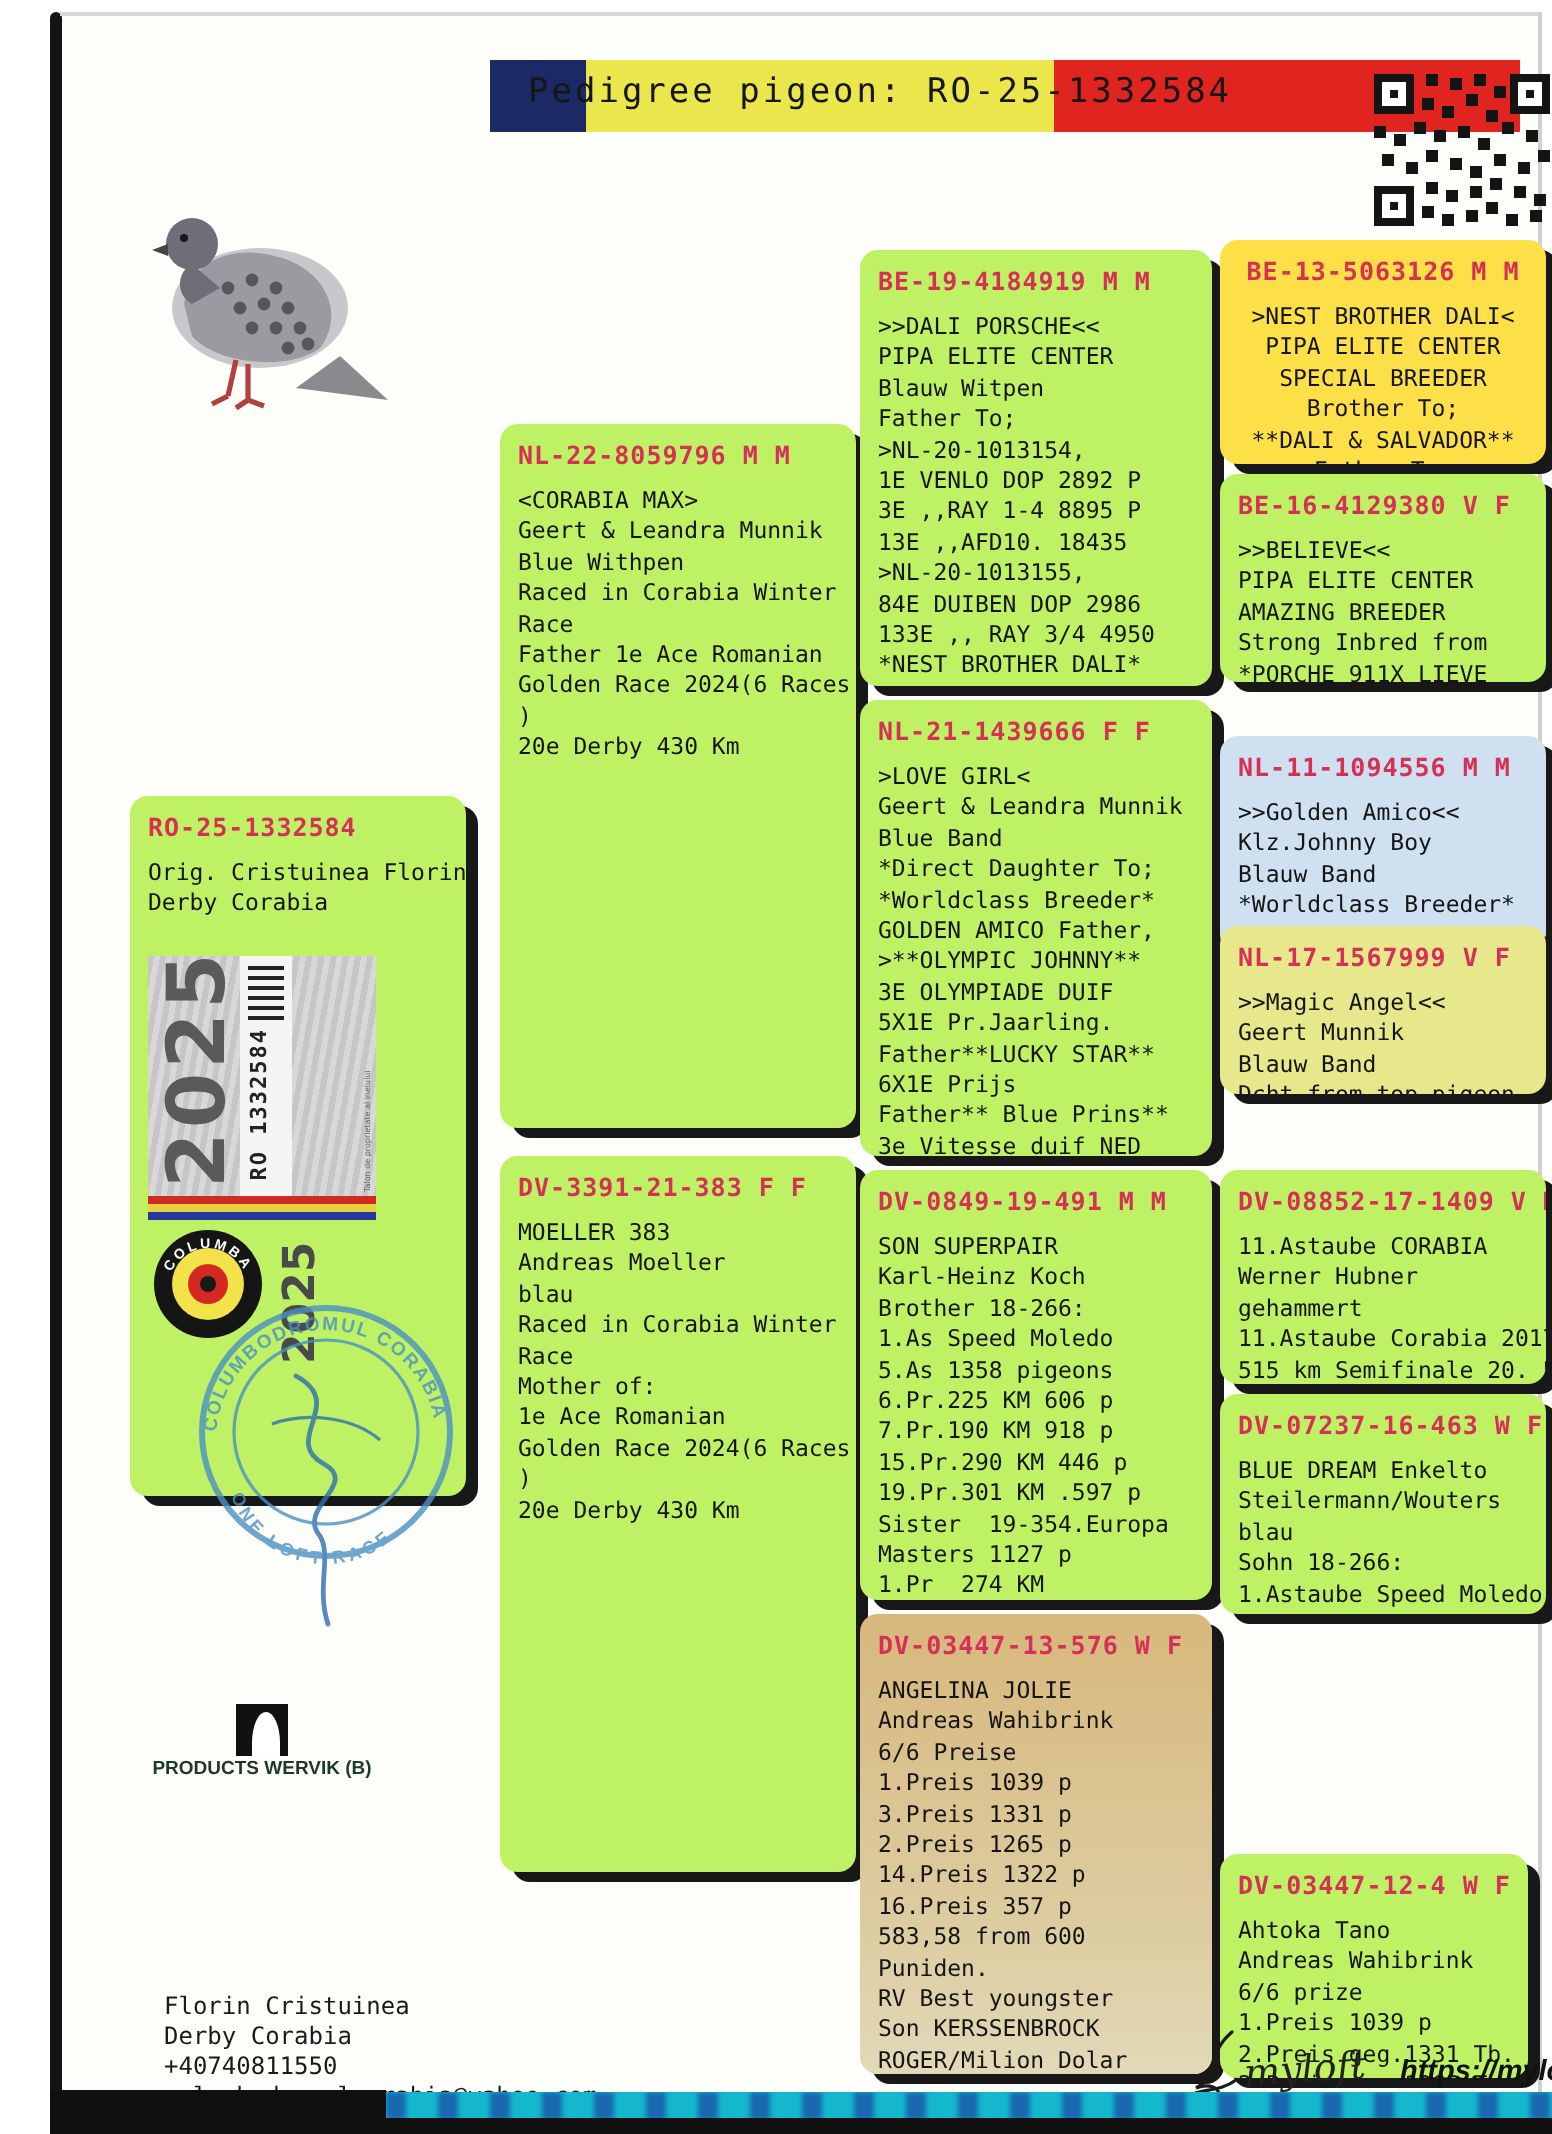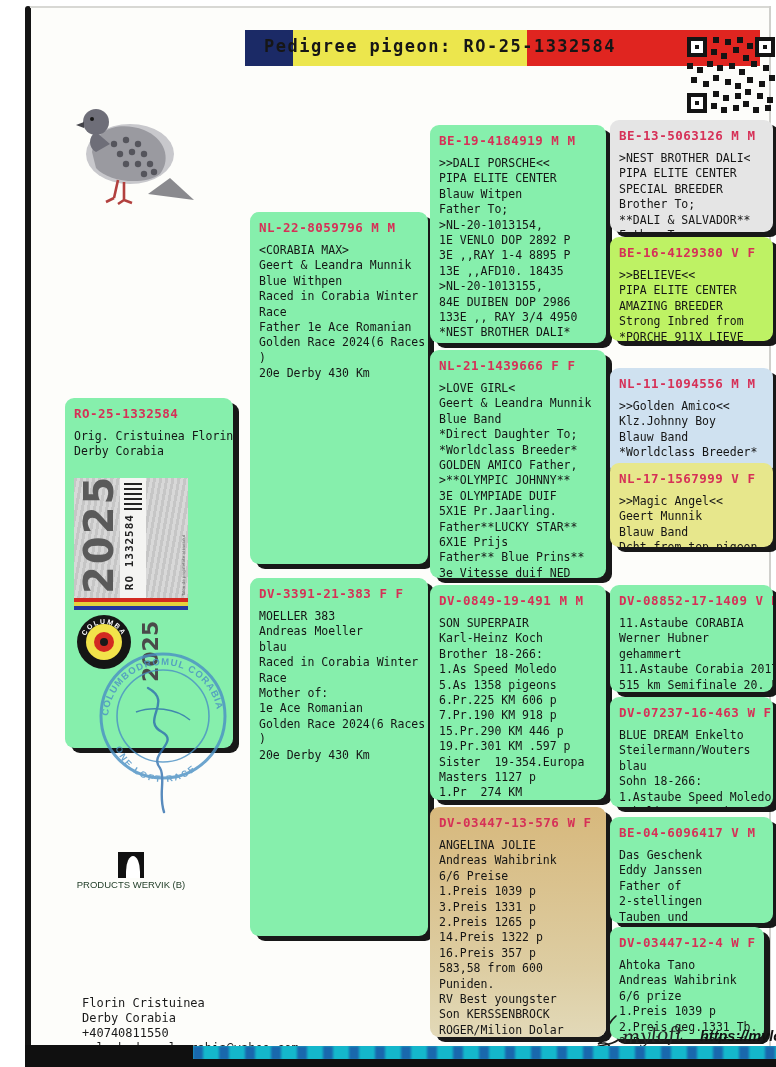--- a/index.html
+++ b/index.html
@@ -8,29 +8,29 @@
   .paper{position:absolute;left:30px;top:6px;width:741px;height:1050px;background:#fdfdfa;}
   .scan-edge-left{position:absolute;left:25px;top:6px;width:6px;height:1046px;background:#141414;border-radius:3px;}
   .scan-edge-top{position:absolute;left:30px;top:6px;width:741px;height:2px;background:#d8d8d4;}
   .scan-edge-right{position:absolute;left:769px;top:6px;width:2px;height:1046px;background:#d0d0cc;}
 
   
   .flagbar{position:absolute;top:30px;height:36px;}
   .flag-blue{left:245px;width:48px;background:#1b2a66;}
   .flag-yellow{left:293px;width:234px;background:#ece64d;}
   .flag-red{left:527px;width:233px;background:#e02520;}
-  .title{position:absolute;left:264px;top:36px;font-size:17px;font-weight:bold;color:#161616;
+  .title{position:absolute;left:264px;top:36px;font-size:17px;font-weight:normal;color:#161616;
          letter-spacing:1.5px;white-space:nowrap;}
 
   
-  .pbox{position:absolute;background:#86efac;border-radius:9px;box-shadow:6px 5px 0 0 #181818;
+  .pbox{position:absolute;background:#bef264;border-radius:9px;box-shadow:6px 5px 0 0 #181818;
         padding:8px 9px;box-sizing:border-box;overflow:hidden;}
   .phead{font-size:12.5px;font-weight:bold;color:#d63057;letter-spacing:.5px;margin-bottom:8px;white-space:pre;}
   .plines{font-size:11.5px;line-height:15.4px;color:#151515;white-space:pre;}
-  .bg-teal{background:#e5e5e5;}
+  .bg-teal{background:#fde047;text-align:center;}
   .bg-green{background:#bef264;}
   .bg-blue{background:#cfe1f0;}
   .bg-yellow{background:#e7e78c;}
   .bg-tan{background:linear-gradient(180deg,#d7b87c 0%,#ddcda2 70%,#e2d9b8 100%);}
 
   .connector{position:absolute;border-color:#dcb4b4;border-style:solid;border-width:0;}
 
   
   .sticker{position:absolute;left:74px;top:478px;width:114px;height:120px;
            background:repeating-linear-gradient(100deg,#c6c6c6 0 3px,#d8d8d8 3px 6px);}
@@ -51,21 +51,21 @@
          transform:rotate(180deg);font-size:22px;font-weight:bold;color:#4a4a4a;
          font-family:"DejaVu Sans",sans-serif;}
 
   
   .vanhee{position:absolute;left:66px;top:852px;width:130px;text-align:center;color:#24502e;
           font-family:"Liberation Sans",sans-serif;}
   .vanhee-mark{width:26px;height:26px;margin:0 auto 1px auto;position:relative;background:#111;}
   .vanhee-mark:before{content:"";position:absolute;left:8px;top:4px;width:14px;height:22px;
           background:#fff;border-radius:50% 50% 0 0 / 70% 70% 0 0;}
   .vanhee-name{font-size:27px;font-weight:bold;letter-spacing:-1px;line-height:26px;}
-  .vanhee-sub{font-size:9.5px;font-weight:normal;color:#1d3a24;letter-spacing:0px;}
+  .vanhee-sub{font-size:9.5px;font-weight:bold;color:#1d3a24;letter-spacing:0px;}
   .contact{position:absolute;left:82px;top:996px;font-size:12px;line-height:15px;font-weight:normal;color:#1a1a1a;white-space:pre;}
 
   .myloft-wrap{position:absolute;left:592px;top:1018px;width:184px;height:40px;}
   .myloft-name{position:absolute;left:30px;top:6px;font-size:19px;font-style:italic;
                font-family:"DejaVu Serif",serif;color:#222;transform:rotate(-4deg);}
   .myloft-url{position:absolute;left:108px;top:10px;font-size:14.5px;font-weight:bold;font-style:italic;
               font-family:"Liberation Sans",sans-serif;color:#111;white-space:nowrap;}
 
   .cyan-strip{position:absolute;left:193px;top:1046px;width:583px;height:14px;background:#14b7cb;overflow:hidden;}
   .cyan-strip .blur{width:100%;height:100%;
@@ -260,24 +260,20 @@
     <div class="plines"><div>&gt;&gt;Magic Angel&lt;&lt;</div><div>Geert Munnik</div><div>Blauw Band</div><div>Dcht from top pigeon</div><div>***Jimmy***</div></div>
   </div>
   <div class="pbox" style="left:610px;top:585px;width:163px;height:107px">
     <div class="phead">DV-08852-17-1409 V M</div>
     <div class="plines"><div>11.Astaube CORABIA</div><div>Werner Hubner</div><div>gehammert</div><div>11.Astaube Corabia 2017</div><div>515 km Semifinale 20. Pr</div></div>
   </div>
   <div class="pbox" style="left:610px;top:697px;width:163px;height:110px">
     <div class="phead">DV-07237-16-463 W F</div>
     <div class="plines"><div>BLUE DREAM Enkelto</div><div>Steilermann/Wouters</div><div>blau</div><div>Sohn 18-266:</div><div>1.Astaube Speed Moledo</div><div>Enkelin Superpair</div></div>
   </div>
-  <div class="pbox" style="left:610px;top:817px;width:163px;height:106px">
-    <div class="phead">BE-04-6096417 V M</div>
-    <div class="plines"><div>Das Geschenk</div><div>Eddy Janssen</div><div>Father of</div><div>2-stellingen</div><div>Tauben und</div></div>
-  </div>
   <div class="pbox" style="left:610px;top:927px;width:154px;height:112px">
     <div class="phead">DV-03447-12-4 W F</div>
     <div class="plines"><div>Ahtoka Tano</div><div>Andreas Wahibrink</div><div>6/6 prize</div><div>1.Preis 1039 p</div><div>2.Preis geg.1331 Tb.</div><div>2.Preis geg.1265 Tb.</div></div>
   </div>
 
   <div class="vanhee">
     <div class="vanhee-mark"></div>
     <div class="vanhee-sub">PRODUCTS WERVIK (B)</div>
   </div>
 

